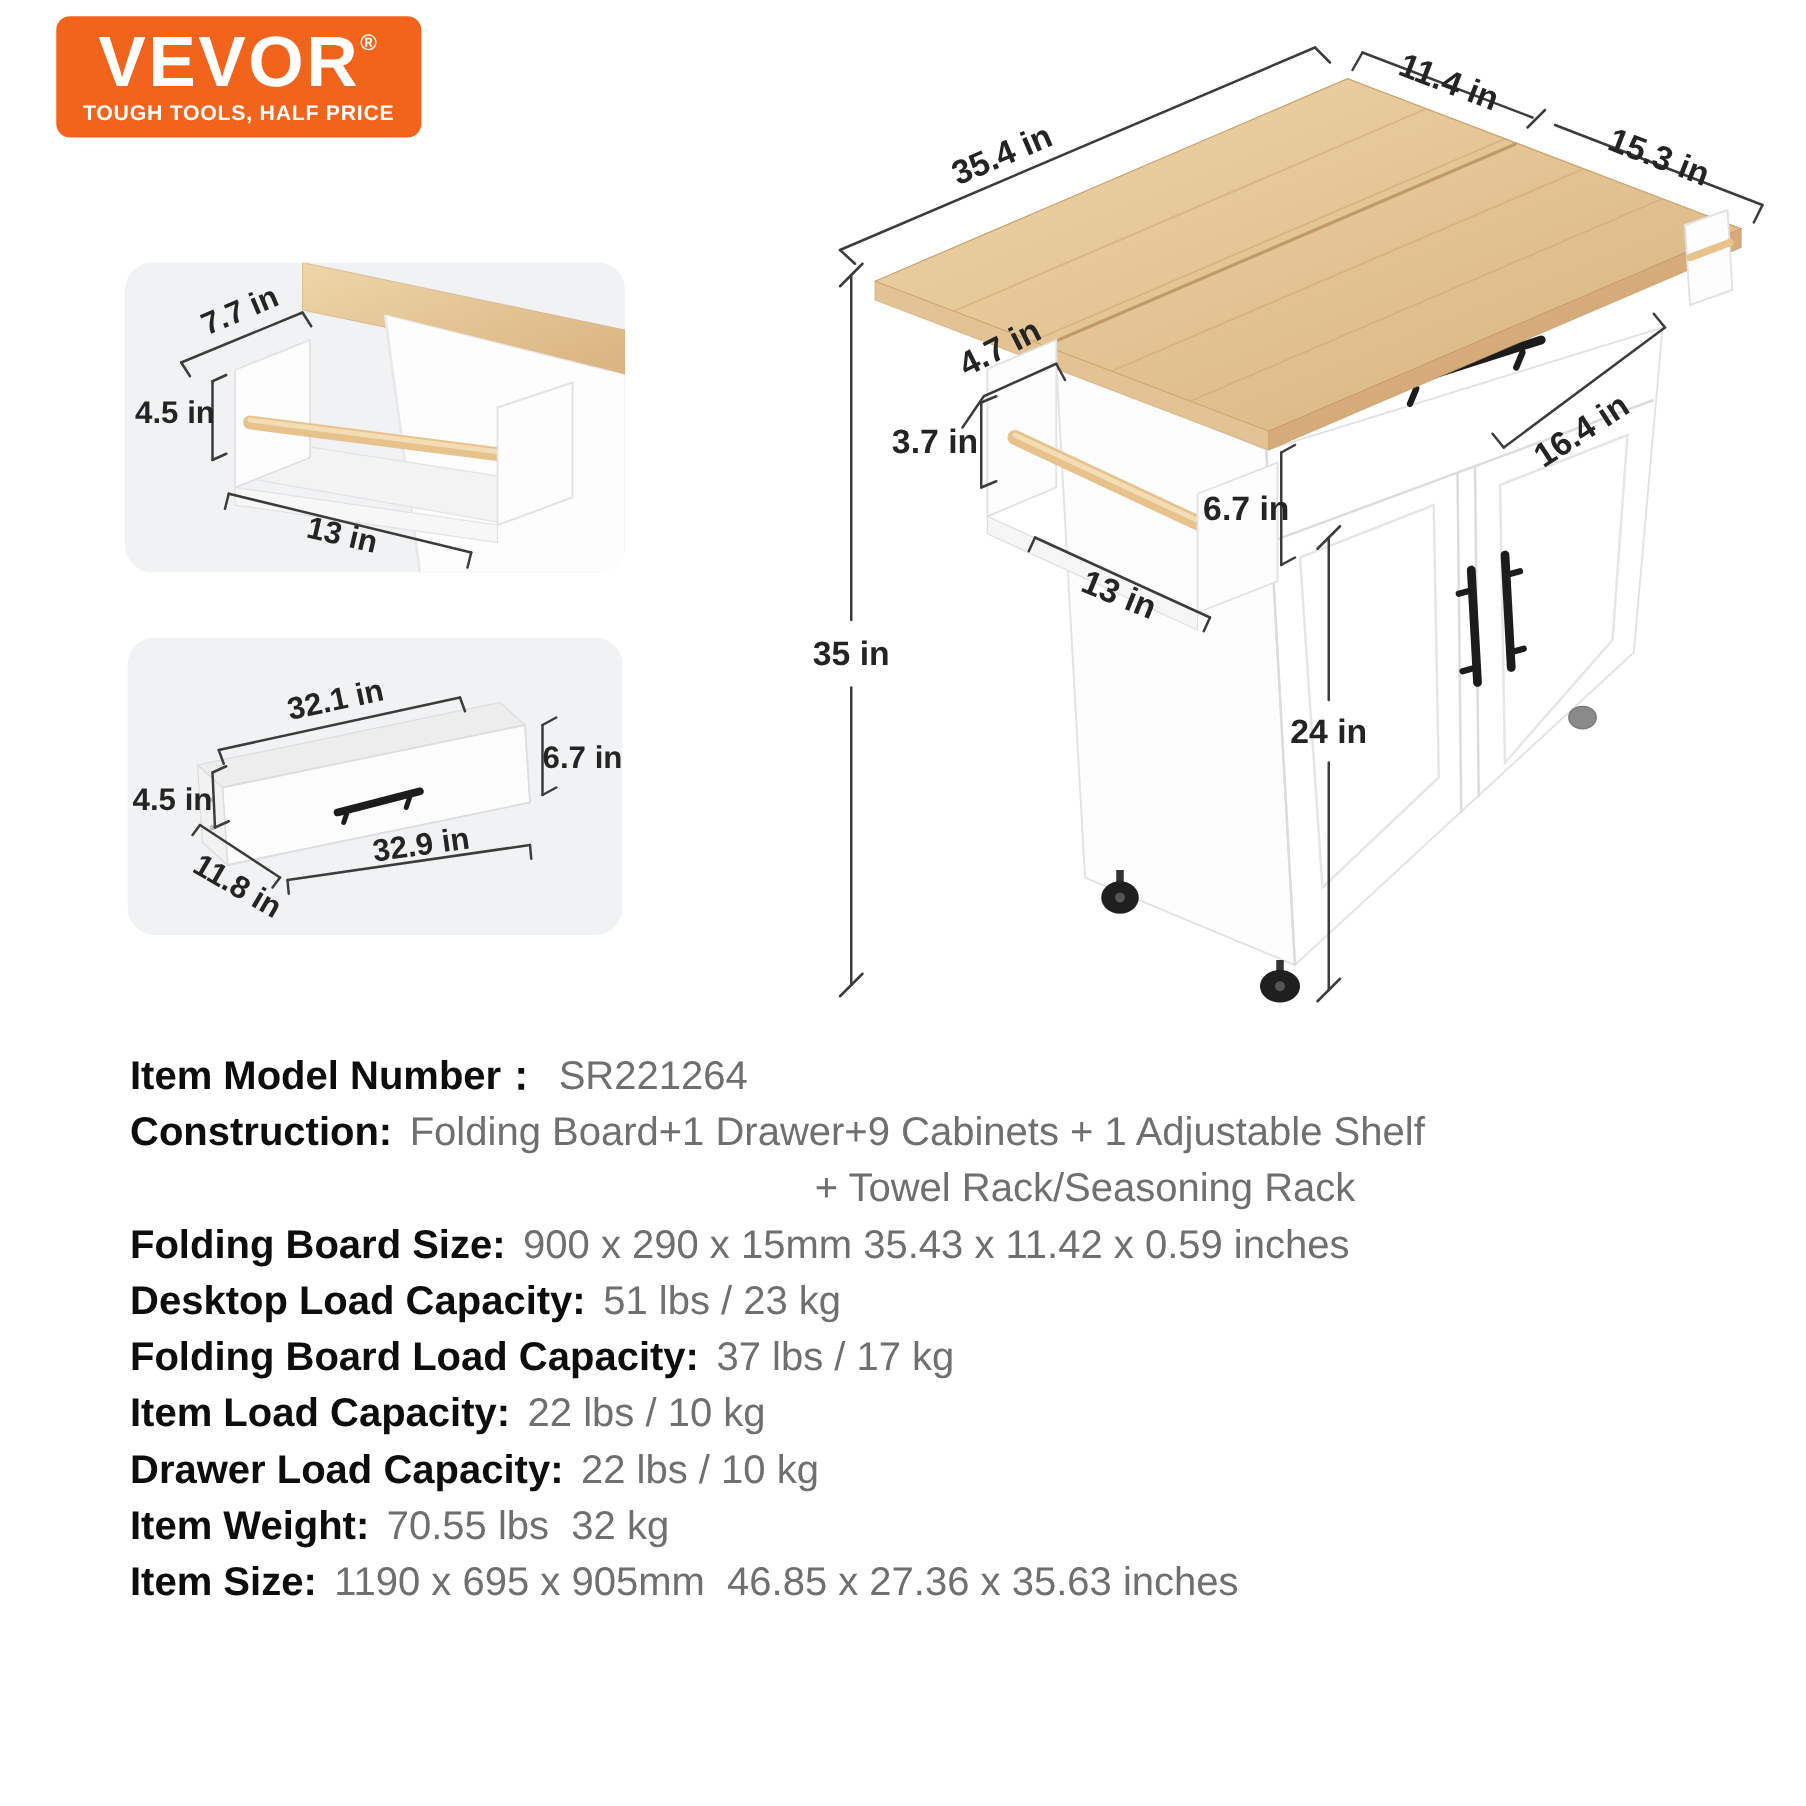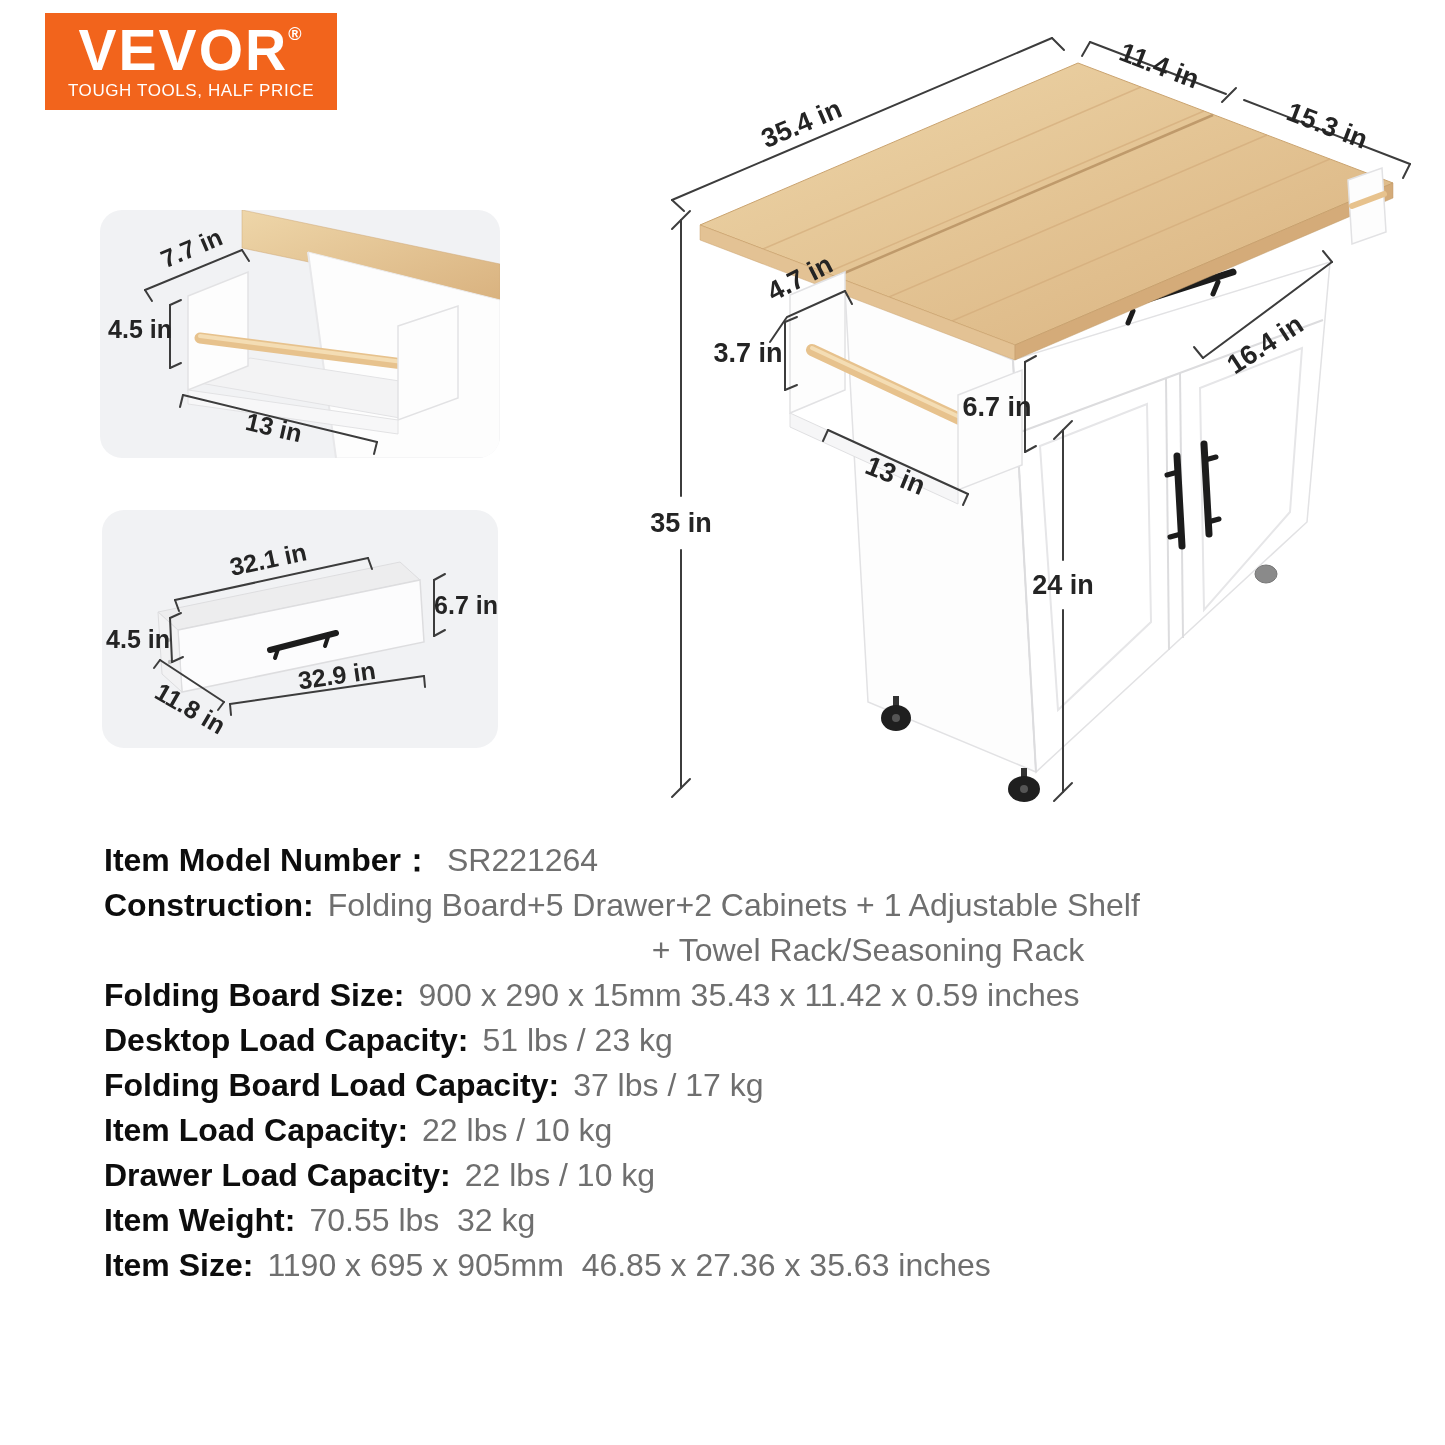--- a/index.html
+++ b/index.html
@@ -1,24 +1,24 @@
 <!DOCTYPE html>
 <html><head>
 <meta charset="utf-8">
 <style>
   html,body{margin:0;padding:0;background:#fff;}
   .canvas{position:relative;width:1445px;height:1445px;background:#ffffff;overflow:hidden;
           font-family:"Liberation Sans", sans-serif;}
 
   
   .logo{position:absolute;left:45px;top:13px;width:292px;height:97px;background:#f2641c;
-        border-radius:0;display:flex;flex-direction:column;align-items:center;justify-content:center;}
+        border-radius:11px;display:flex;flex-direction:column;align-items:center;justify-content:center;}
   .logo .brandrow{color:#fff;font-weight:bold;font-size:57px;letter-spacing:2px;line-height:54px;display:flex;align-items:flex-start;}
   .logo .reg{font-size:18px;line-height:18px;margin-top:2px;font-weight:bold;}
-  .logo .tagline{color:#fff;font-weight:normal;font-size:17px;letter-spacing:.6px;margin-top:4px;}
+  .logo .tagline{color:#fff;font-weight:bold;font-size:17px;letter-spacing:.6px;margin-top:4px;}
 
   
   svg{position:absolute;}
   .dim{font-family:"Liberation Sans",sans-serif;font-weight:bold;fill:#242424;font-size:27px;}
   .dim-s{font-family:"Liberation Sans",sans-serif;font-weight:bold;fill:#242424;font-size:25px;}
   .dl{stroke:#3c3c3c;stroke-width:2;fill:none;stroke-linecap:round;}
   .panel{fill:#fdfdfd;stroke:#e2e2e4;stroke-width:1.5;}
   .seam{stroke:#dcdcde;stroke-width:2;fill:none;}
   .handle{stroke:#1c1c1c;stroke-linecap:round;fill:none;}
 
@@ -238,21 +238,21 @@
     </g>
     <text class="dim-s" x="168" y="58" text-anchor="middle" transform="rotate(-12 168 58)">32.1 in</text>
     <text class="dim-s" x="364" y="104" text-anchor="middle">6.7 in</text>
     <text class="dim-s" x="36" y="138" text-anchor="middle">4.5 in</text>
     <text class="dim-s" x="84" y="206" text-anchor="middle" transform="rotate(30 84 206)">11.8 in</text>
     <text class="dim-s" x="236" y="174" text-anchor="middle" transform="rotate(-8 236 174)">32.9 in</text>
   </svg>
 
   <div class="specs">
     <div class="spec-row"><span class="spec-label">Item Model Number：</span><span class="spec-value">SR221264</span></div>
-    <div class="spec-row"><span class="spec-label">Construction:</span><span class="spec-value">Folding Board+5 Drawer+2 Cabinets + 1 Adjustable Shelf</span></div>
+    <div class="spec-row"><span class="spec-label">Construction:</span><span class="spec-value">Folding Board+1 Drawer+9 Cabinets + 1 Adjustable Shelf</span></div>
     <div class="spec-row cont"><span class="spec-value">+ Towel Rack/Seasoning Rack</span></div>
     <div class="spec-row"><span class="spec-label">Folding Board Size:</span><span class="spec-value">900 x 290 x 15mm 35.43 x 11.42 x 0.59 inches</span></div>
     <div class="spec-row"><span class="spec-label">Desktop Load Capacity:</span><span class="spec-value">51 lbs / 23 kg</span></div>
     <div class="spec-row"><span class="spec-label">Folding Board Load Capacity:</span><span class="spec-value">37 lbs / 17 kg</span></div>
     <div class="spec-row"><span class="spec-label">Item Load Capacity:</span><span class="spec-value">22 lbs / 10 kg</span></div>
     <div class="spec-row"><span class="spec-label">Drawer Load Capacity:</span><span class="spec-value">22 lbs / 10 kg</span></div>
     <div class="spec-row"><span class="spec-label">Item Weight:</span><span class="spec-value">70.55 lbs  32 kg</span></div>
     <div class="spec-row"><span class="spec-label">Item Size:</span><span class="spec-value">1190 x 695 x 905mm  46.85 x 27.36 x 35.63 inches</span></div>
   </div>
 

